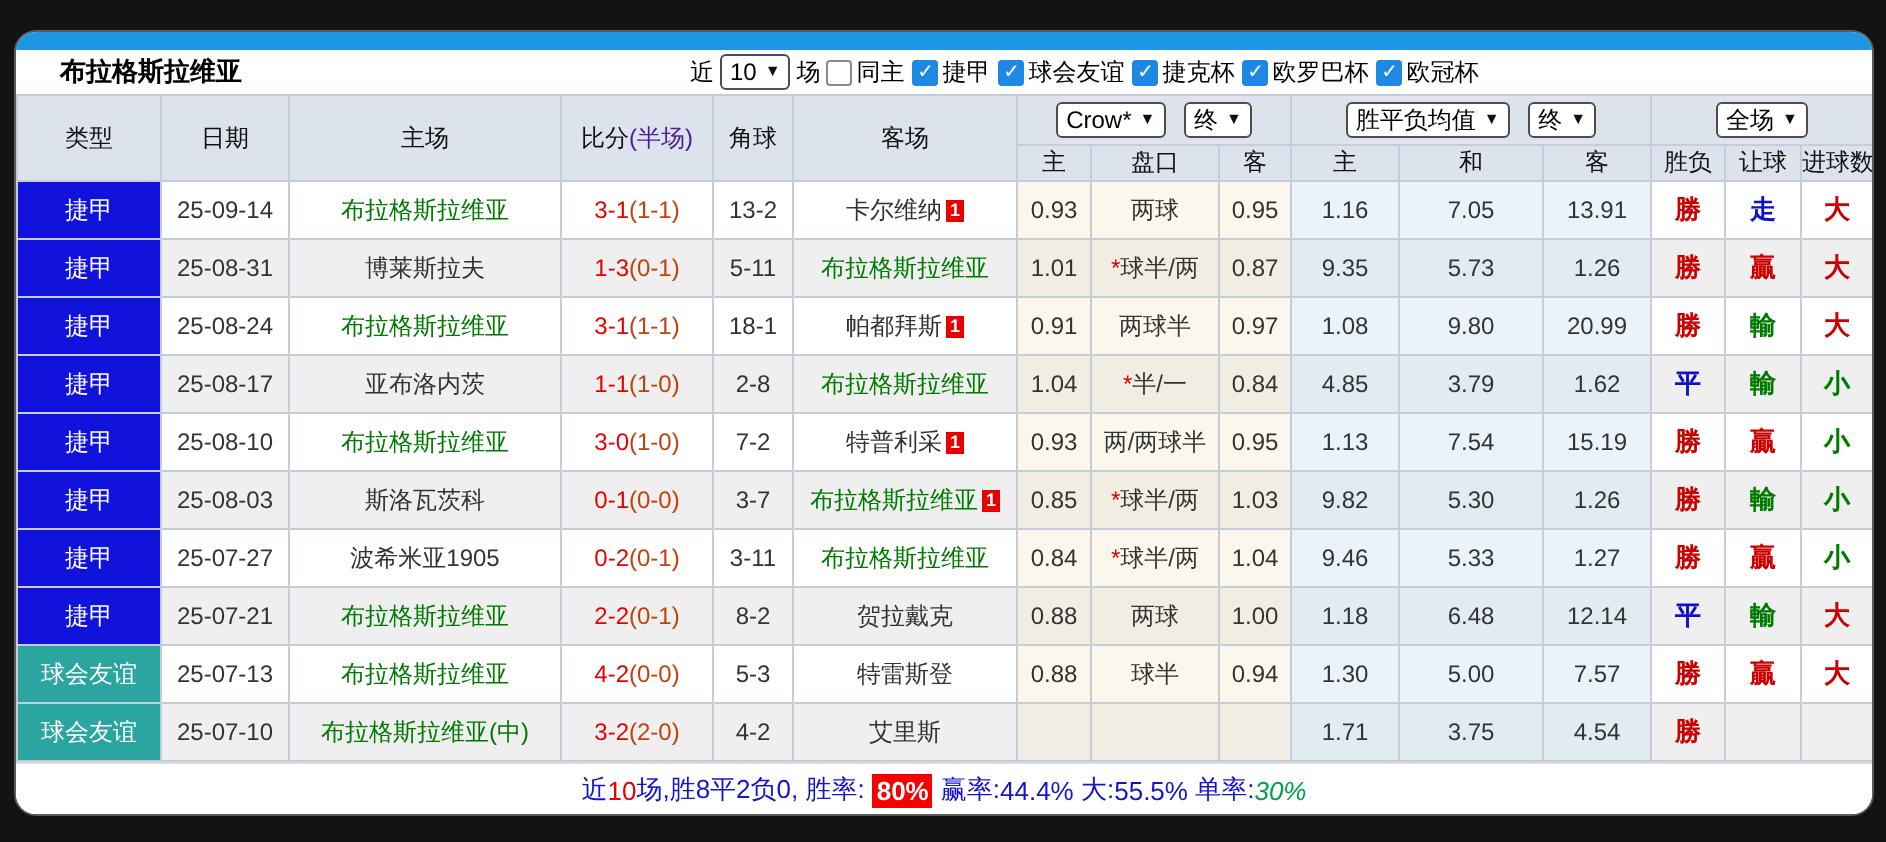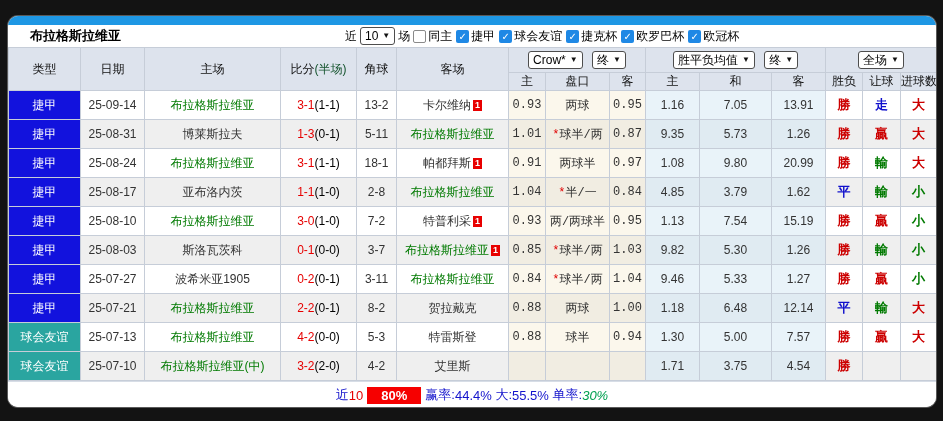--- a/index.html
+++ b/index.html
@@ -30,49 +30,49 @@
   .cb.checked{background:#1e88e5;color:#fff;}
   .cb.un{background:#fff;border:1px solid #8a8a8a;}
   table{border-collapse:collapse;table-layout:fixed;width:928px;font-size:12px;color:#333;}
   th,td{border:1px solid #c6cdd8;text-align:center;padding:0;overflow:hidden;white-space:nowrap;}
   thead th, thead td{background:#dde3ed;font-weight:normal;color:#111;}
   thead .sub{height:17px;font-size:12px;}
   thead .selrow{height:25px;padding-left:7px;}
   tbody tr{height:29px;}
   tbody tr:nth-child(odd) td.base{background:#ffffff;}
   tbody tr:nth-child(even) td.base{background:#efefef;}
-  td.asia{background:#fbf7ec;font-family:Liberation Mono, monospace;}
+  td.asia{background:#fbf7ec;}
   tbody tr:nth-child(even) td.asia{background:#f1ede2;}
   td.eu{background:#e9f3f9;}
   tbody tr:nth-child(even) td.eu{background:#e0ebf2;}
   td.league{color:#fff;font-size:12px;}
   .lg-blue{background:#1212dd;}
   .lg-teal{background:#2aa5a0;}
   .team-green{color:#007a00;}
   .score-ft{color:#e60000;}
-  .score-ht{color:#000000;}
-  .half-hdr{color:#14532d;}
+  .score-ht{color:#c2410c;}
+  .half-hdr{color:#4c1d95;}
   .res{font-weight:bold;font-size:13px;}
   .c-red{color:#cc0000;}
   .c-blue{color:#0f0fcc;}
   .c-green{color:#007a00;}
   .card{
     display:inline-block;background:#e80000;color:#fff;font-weight:bold;
     font-size:9px;width:9px;height:11px;line-height:11px;margin-left:2px;vertical-align:1px;
   }
   .star{color:#e00000;}
   .footer{
     height:26px;display:flex;align-items:center;justify-content:center;
     font-size:13px;background:#fff;border-top:1px solid #d7dde6;
   }
   .footer span{white-space:pre;}
   .f-blue{color:#1414cc;}
   .f-red{color:#e60000;}
   .f-green{color:#00a050;font-style:italic;}
-  .pct-badge{background:#f60000;color:#fff !important;padding:1px 14px;margin:0 4px;font-weight:bold;}
+  .pct-badge{background:#f60000;color:#fff !important;padding:1px 2px;margin:0 4px;font-weight:bold;}
 </style>
 </head>
 <body>
 
 <div class="window">
   <div class="titlebar"></div>
 
   <div class="controls">
     <div class="title">布拉格斯拉维亚</div>
     <div class="ctrl-group">
@@ -348,20 +348,21 @@
           <td class="base res"><span class="c-red">勝</span></td>
           <td class="base res"><span></span></td>
           <td class="base res"><span></span></td>
         </tr>
       </tbody>
   </table>
 
   <div class="footer">
       <span class="f-blue">近</span>
       <span class="f-red">10</span>
+      <span class="f-blue">场,胜8平2负0, 胜率:</span>
       <span class="pct-badge">80%</span>
       <span class="f-blue">赢率:</span>
       <span class="f-blue">44.4%</span>
       <span class="f-blue"> 大:</span>
       <span class="f-blue">55.5%</span>
       <span class="f-blue"> 单率:</span>
       <span class="f-green">30%</span>
     </div>
 </div>
 

